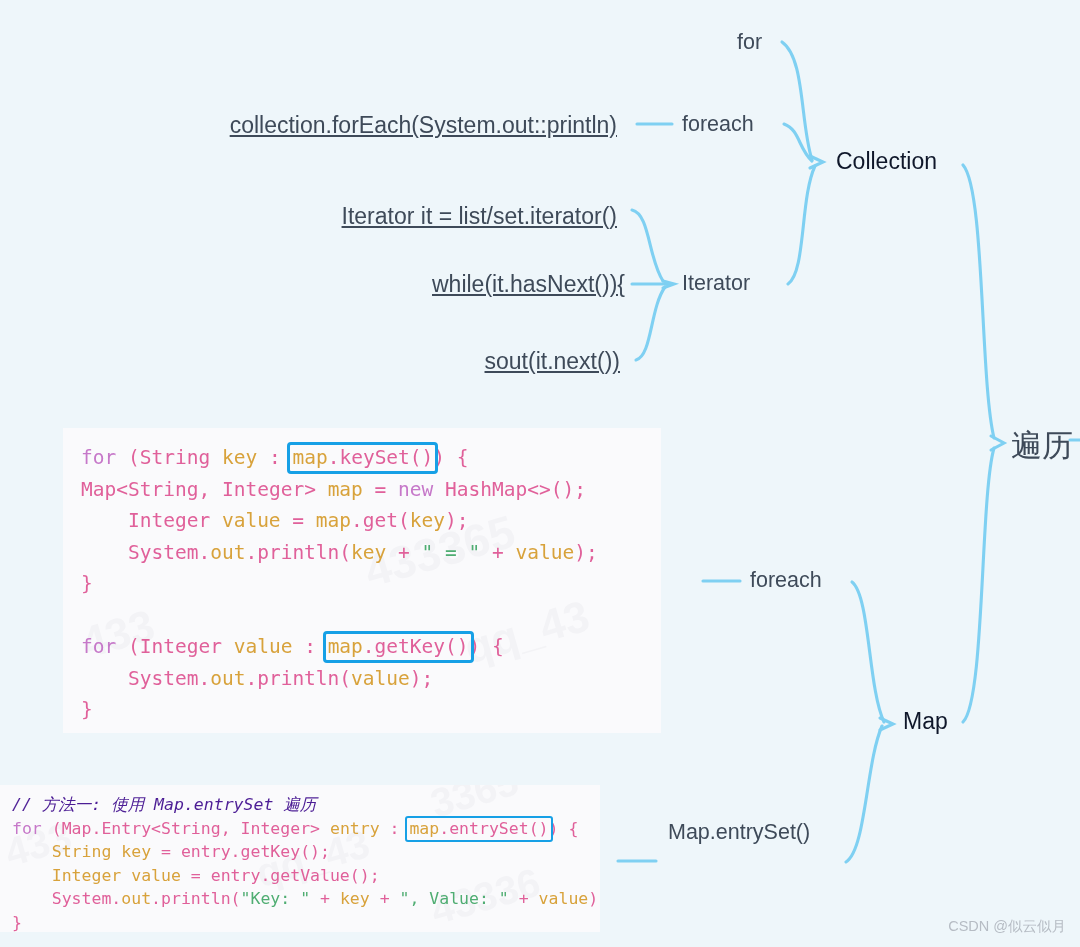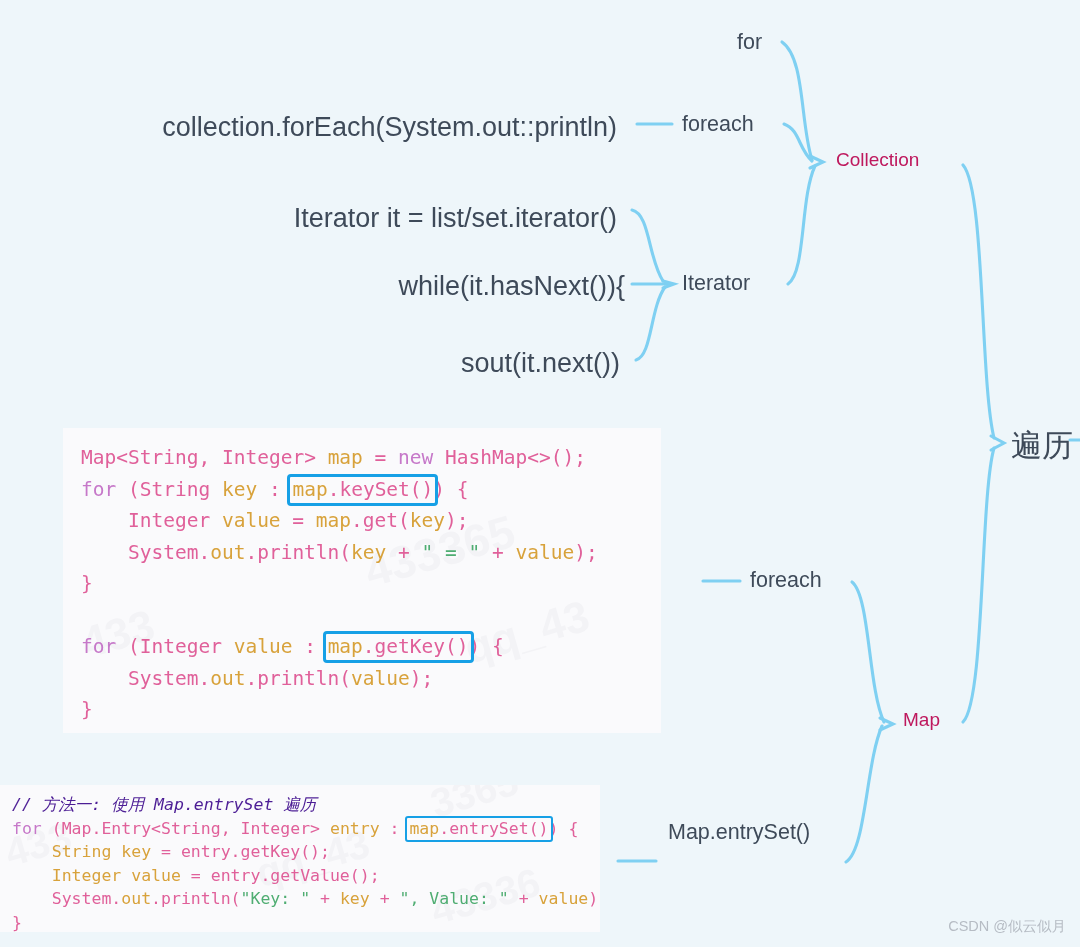--- a/index.html
+++ b/index.html
@@ -30,30 +30,31 @@
   
   .node {
     position: absolute;
     color: #3b4a5a;
     font-family: "Liberation Sans", sans-serif;
     font-weight: 400;
     white-space: nowrap;
     line-height: 1;
   }
   .node.leaf {
-    font-size: 27px;
+    font-size: 23px;
     color: #3e4a59;
+    text-decoration: underline;
   }
   .node.mid {
     font-size: 21.5px;
     color: #3e4a59;
   }
   .node.branch {
-    font-size: 19px;
-    color: #be185d;
+    font-size: 23px;
+    color: #0f172a;
   }
   .node.root {
     font-size: 31px;
     color: #3e4a59;
   }
   .node.r-align {
     transform: translateX(-100%);
   }
 
   
@@ -196,23 +197,23 @@
 
   <div class="node branch" style="left:903px; top:710px;">Map</div>
 
   <div class="node root" style="left:1011px; top:430px;">遍历</div>
 
   <div class="code-block" id="code-block-1">
     <span class="wm" style="left:300px; top:108px; font-size:46px;">433365</span>
     <span class="wm" style="left:18px; top:190px; font-size:44px;">433</span>
     <span class="wm" style="left:400px; top:188px; font-size:44px;">qq_43</span>
 
+    <div class="code-line"><span class="kw">for</span> <span class="pun">(</span><span class="typ">String</span> <span class="var">key</span> <span class="pun">:</span> <span class="hl"><span class="mth">map</span><span class="pun">.</span><span class="typ">keySet</span><span class="pun">()</span></span><span class="pun">)</span> <span class="pun">{</span></div>
+
     <div class="code-line"><span class="typ">Map</span><span class="pun">&lt;</span><span class="typ">String</span><span class="pun">,</span> <span class="typ">Integer</span><span class="pun">&gt;</span> <span class="var">map</span> <span class="pun">=</span> <span class="kw">new</span> <span class="typ">HashMap</span><span class="pun">&lt;&gt;();</span></div>
-
-    <div class="code-line"><span class="kw">for</span> <span class="pun">(</span><span class="typ">String</span> <span class="var">key</span> <span class="pun">:</span> <span class="hl"><span class="mth">map</span><span class="pun">.</span><span class="typ">keySet</span><span class="pun">()</span></span><span class="pun">)</span> <span class="pun">{</span></div>
 
     <div class="code-line">    <span class="typ">Integer</span> <span class="var">value</span> <span class="pun">=</span> <span class="mth">map</span><span class="pun">.</span><span class="typ">get</span><span class="pun">(</span><span class="var">key</span><span class="pun">);</span></div>
 
     <div class="code-line">    <span class="typ">System</span><span class="pun">.</span><span class="var">out</span><span class="pun">.</span><span class="typ">println</span><span class="pun">(</span><span class="var">key</span> <span class="pun">+</span> <span class="str">" = "</span> <span class="pun">+</span> <span class="var">value</span><span class="pun">);</span></div>
 
     <div class="code-line"><span class="pun">}</span></div>
 
     <div class="code-line">&nbsp;</div>
 
     <div class="code-line"><span class="kw">for</span> <span class="pun">(</span><span class="typ">Integer</span> <span class="var">value</span> <span class="pun">:</span> <span class="hl"><span class="mth">map</span><span class="pun">.</span><span class="typ">getKey</span><span class="pun">()</span></span><span class="pun">)</span> <span class="pun">{</span></div>

